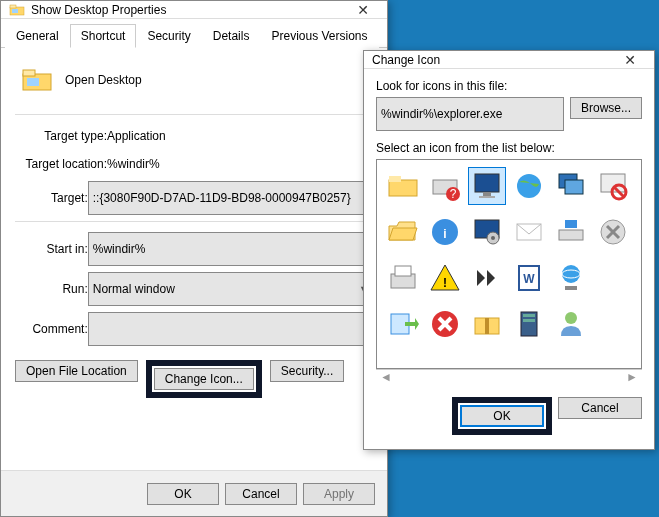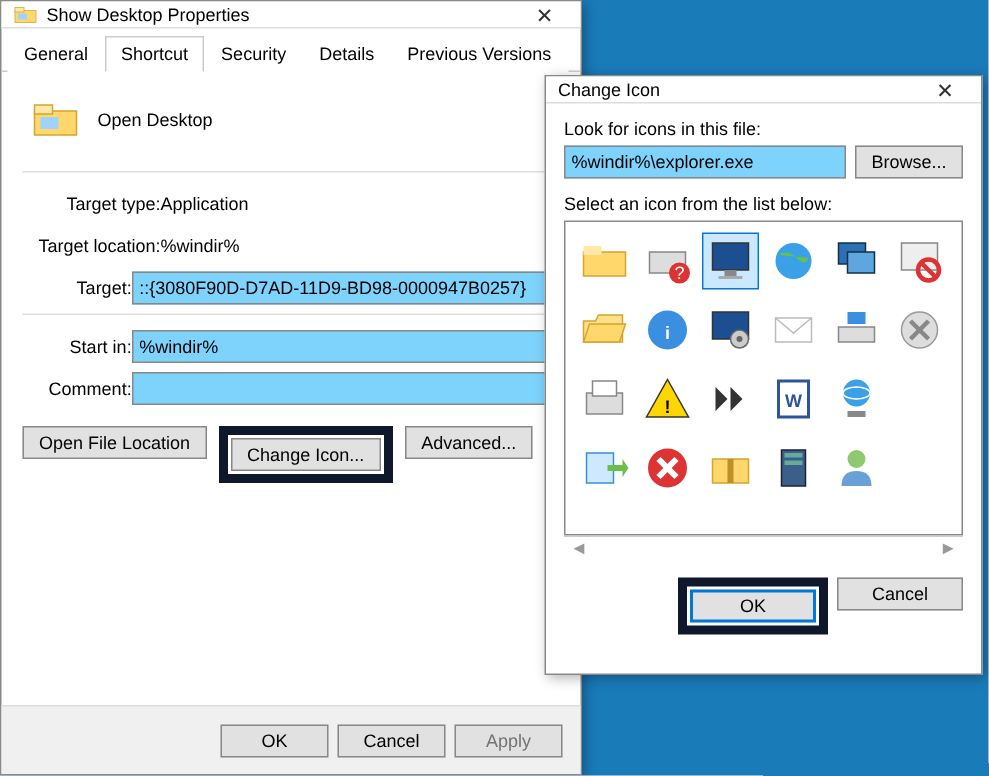--- a/index.html
+++ b/index.html
@@ -12,21 +12,21 @@
   .tabbar { display: flex; border-bottom: 1px solid #ccc; padding: 4px 4px 0 4px; gap: 0; }
   .tab { padding: 4px 10px 4px 10px; border: 1px solid transparent; border-bottom: none; position: relative; top: 1px; background: #fff; }
   .tab.active { border-color: #ccc; border-bottom: 1px solid #fff; }
   .body { padding: 10px 14px; }
   .hdr { display: flex; align-items: center; gap: 12px; padding: 6px 0 14px 6px; }
   .folder-icon { width: 32px; height: 32px; }
   .hr { border: none; border-top: 1px solid #ddd; margin: 4px 0 10px 0; }
   .row { display: flex; align-items: center; margin: 6px 0; min-height: 22px; }
   .row .lbl { width: 92px; text-align: right; }
   .row .val { flex: 1; }
-  input[type=text], .select { width: 100%; height: 22px; border: 1px solid #888; padding: 0 4px; background: #7dd3fc; font-size: 12px; }
+  input[type=text], .select { width: 100%; height: 34px; border: 1px solid #888; padding: 0 4px; background: #e5e5e5; font-size: 12px; }
   .select { display: flex; align-items: center; justify-content: space-between; }
   .select .chev { font-size: 9px; color: #555; }
   .btnrow { display: flex; gap: 8px; margin-top: 14px; }
   .btn { height: 22px; border: 1px solid #888; background: #e1e1e1; padding: 0 10px; display: inline-flex; align-items: center; justify-content: center; min-width: 70px; }
   .btn.default { border: 2px solid #0078d7; }
   .btn.disabled { color: #737373; }
   .highlight-box { border: 6px solid #0f172a; padding: 2px; display: inline-flex; }
   .dlg-footer { position: absolute; bottom: 0; left: 0; right: 0; height: 46px; background: #f0f0f0; border-top: 1px solid #ddd; display: flex; align-items: center; justify-content: flex-end; gap: 6px; padding: 0 12px; }
   .icon-grid { border: 1px solid #888; padding: 8px; height: 210px; overflow: auto; display: grid; grid-template-columns: repeat(6, 36px); grid-auto-rows: 40px; gap: 6px 6px; align-content: start; }
   .icon-cell { width: 36px; height: 36px; display: flex; align-items: center; justify-content: center; }
@@ -79,29 +79,36 @@
     <div class="row">
       <span class="lbl">Target:</span>
       <input type="text" value="::{3080F90D-D7AD-11D9-BD98-0000947B0257}" style="">
     </div>
     <hr class="hr">
     <div class="row">
       <span class="lbl">Start in:</span>
       <input type="text" value="%windir%" style="">
     </div>
     <div class="row">
+      <span class="lbl">Run:</span>
+      <div class="select">
+        <span>Normal window</span>
+        <span class="chev">▼</span>
+      </div>
+    </div>
+    <div class="row">
       <span class="lbl">Comment:</span>
       <input type="text" value="" style="">
     </div>
     <div class="btnrow">
       <button class="btn">Open File Location</button>
       <span class="highlight-box">
         <button class="btn" style="min-width:100px">Change Icon...</button>
       </span>
-      <button class="btn">Advanced...</button>
+      <button class="btn">Security...</button>
     </div>
   </div>
   <div class="dlg-footer">
     <button class="btn" style="min-width:72px">OK</button>
     <button class="btn" style="min-width:72px">Cancel</button>
     <button class="btn disabled" style="min-width:72px">Apply</button>
   </div>
 </div>
 
 <div class="window" style="left:363px; top:50px; width:292px; height:400px;">

